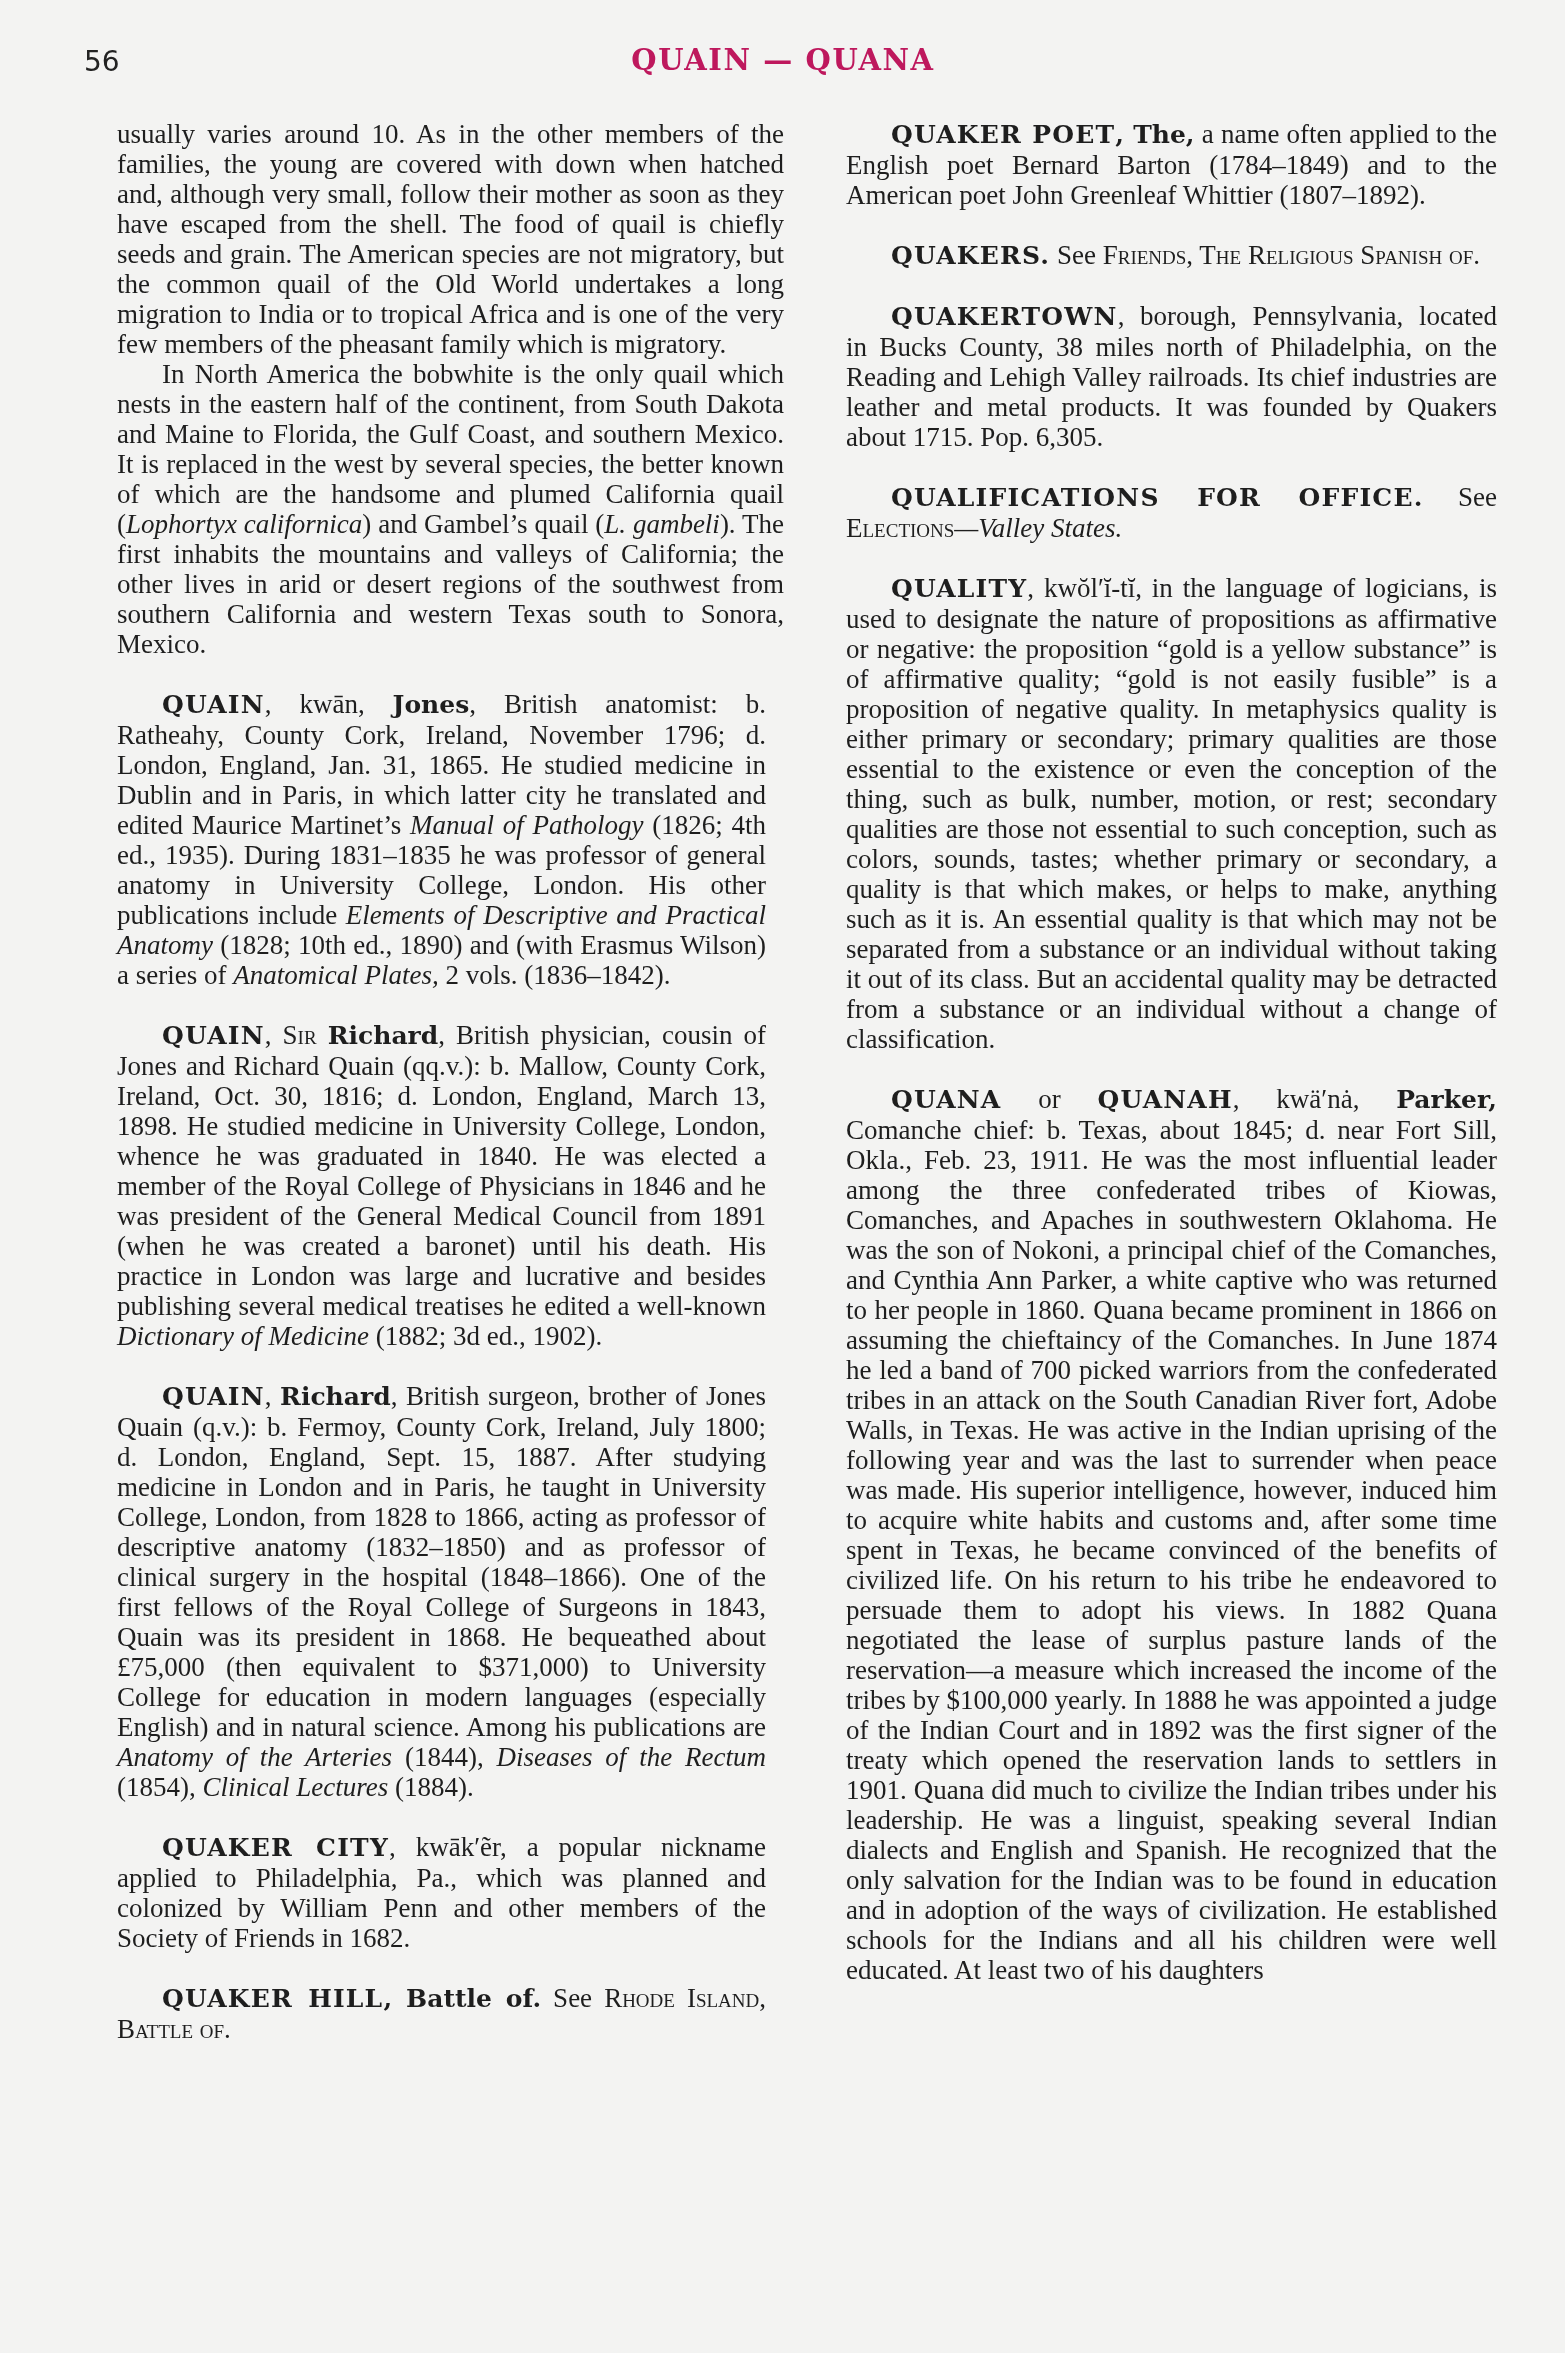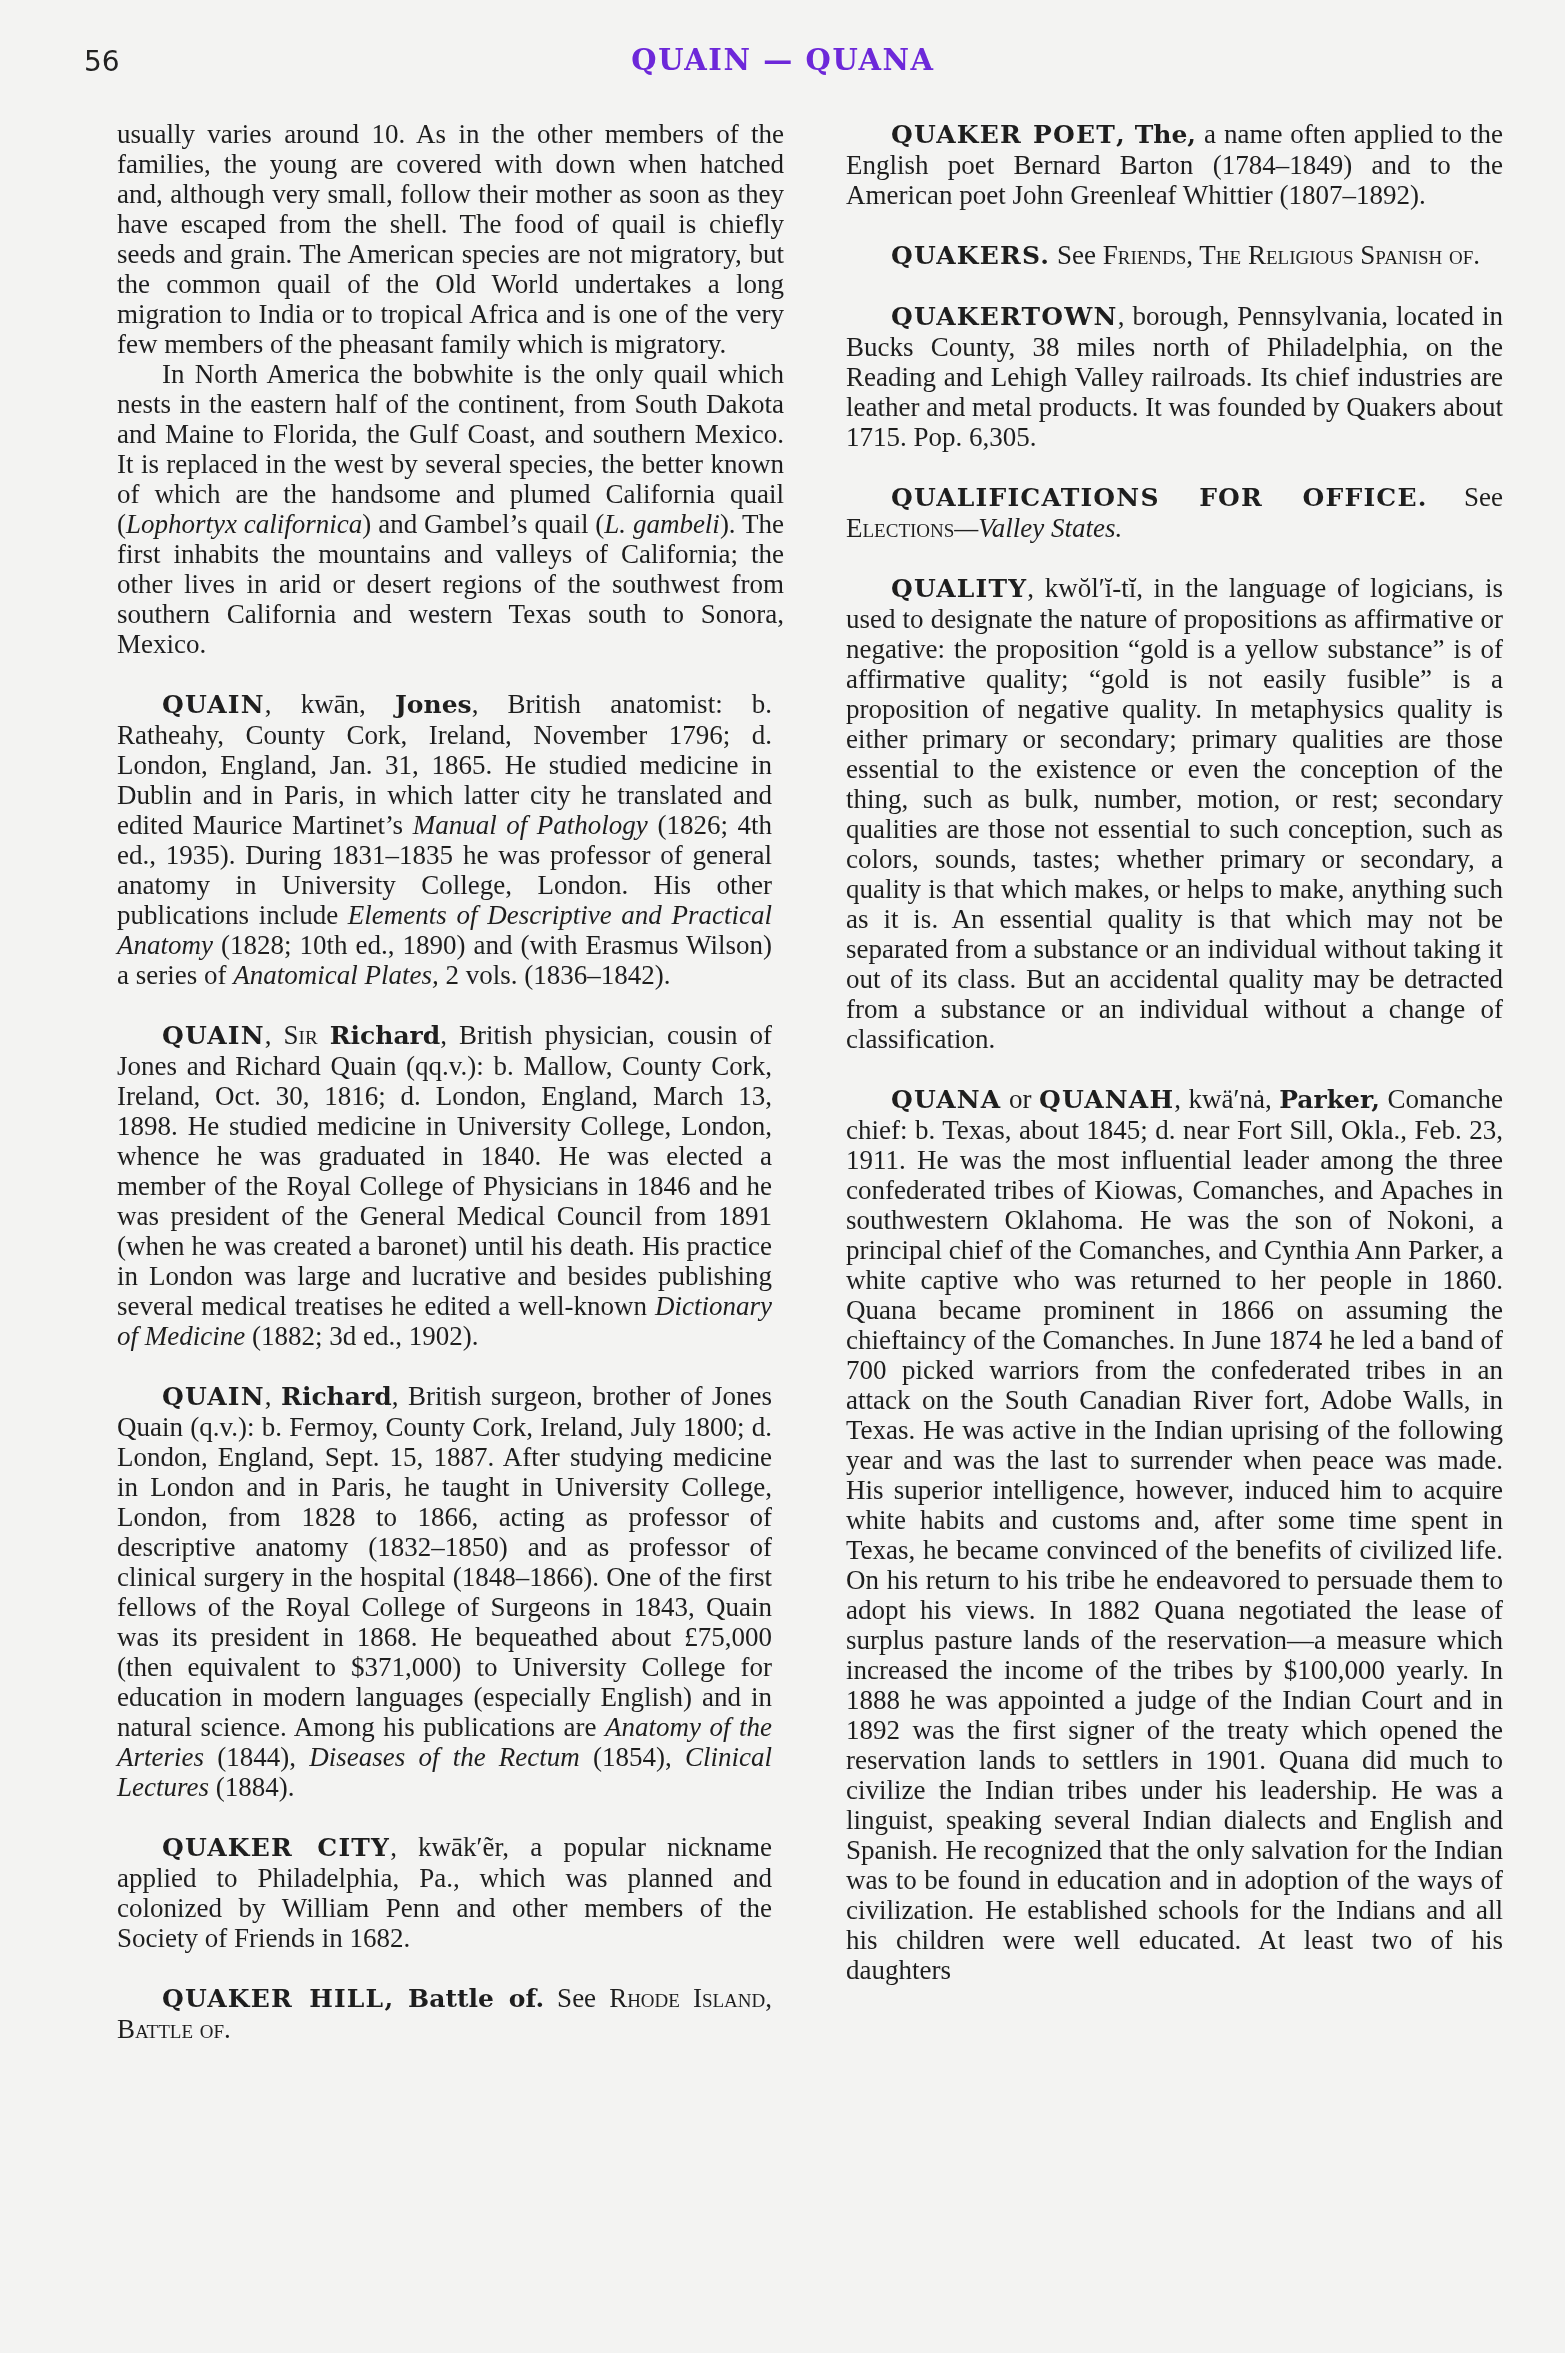--- a/index.html
+++ b/index.html
@@ -14,33 +14,33 @@
   .page-number {
     position: absolute; left: 84px; top: 45px;
     font-family: "DejaVu Sans", sans-serif;
     font-size: 28px; color: #222;
   }
   .running-head {
     position: absolute; left: 0; right: 0; top: 43px;
     text-align: center;
     font-family: "DejaVu Serif", serif;
     font-weight: bold; font-size: 29px; letter-spacing: 1.6px;
-    color: #6d28d9;
+    color: #be185d;
   }
   .column {
     position: absolute; top: 119px;
     font-size: 27px; line-height: 30px;
     text-align: justify;
     hyphens: manual;
   }
   .col-left { left: 117px; width: 667px; }
   .col-right { left: 846px; width: 669px; }
   .para { margin: 0; text-indent: 0; }
   .para.indent { text-indent: 45px; font-family: Liberation Serif, serif; }
-  .entry { margin: 0 12px 30px 0; text-indent: 45px; }
+  .entry { margin: 0 18px 30px 0; text-indent: 45px; }
   .entry .head {
     font-family: "DejaVu Serif", serif; font-weight: bold;
     font-size: 25px; letter-spacing: 1.2px;
   }
   .entry .name { font-weight: bold; font-family: "DejaVu Serif", serif; font-size: 25px; }
   .sc { font-variant: small-caps; }
   i { font-style: italic; }
 </style>
 </head>
 <body>

